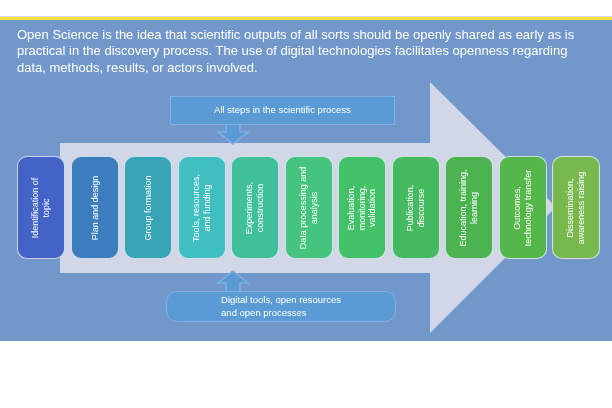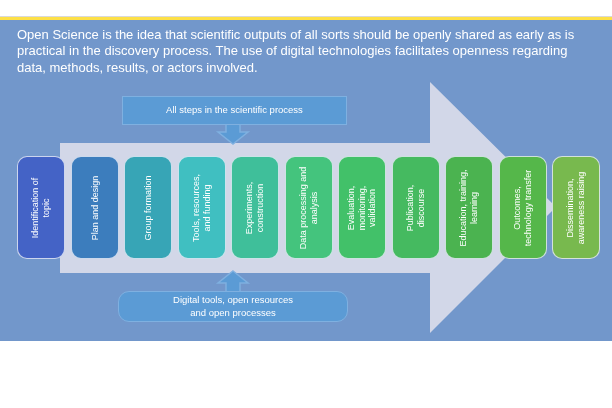--- a/index.html
+++ b/index.html
@@ -22,22 +22,23 @@
     position:absolute;left:0;top:341px;width:612px;height:67px;background:#ffffff;
   }
   .intro{
     position:absolute;left:17px;top:27px;width:602px;color:#ffffff;
     font-size:13px;line-height:16.4px;white-space:pre-line;
   }
   svg.overlay{position:absolute;left:0;top:0;width:612px;height:408px;}
   .caption{
     position:absolute;background:#5b9bd5;border:1.5px solid #7fb0e0;
     box-sizing:border-box;color:#ffffff;display:flex;align-items:center;
-    justify-content:center;text-align:center;font-size:9.5px;line-height:1.35;
+    justify-content:center;text-align:left;font-size:9.5px;line-height:1.35;
     white-space:pre-line;
+    margin-left:48px;
   }
   .caption-top{left:122px;top:96px;width:225px;height:29px;}
   .caption-bottom{left:118px;top:291px;width:230px;height:31px;border-radius:11px;}
   .steps{
     position:absolute;left:17px;top:156px;width:583px;height:103px;
     display:flex;justify-content:space-between;
   }
   .step{
     position:relative;width:48px;height:103px;border-radius:10px;
     border:1.5px solid rgba(228,233,245,0.85);box-sizing:border-box;

